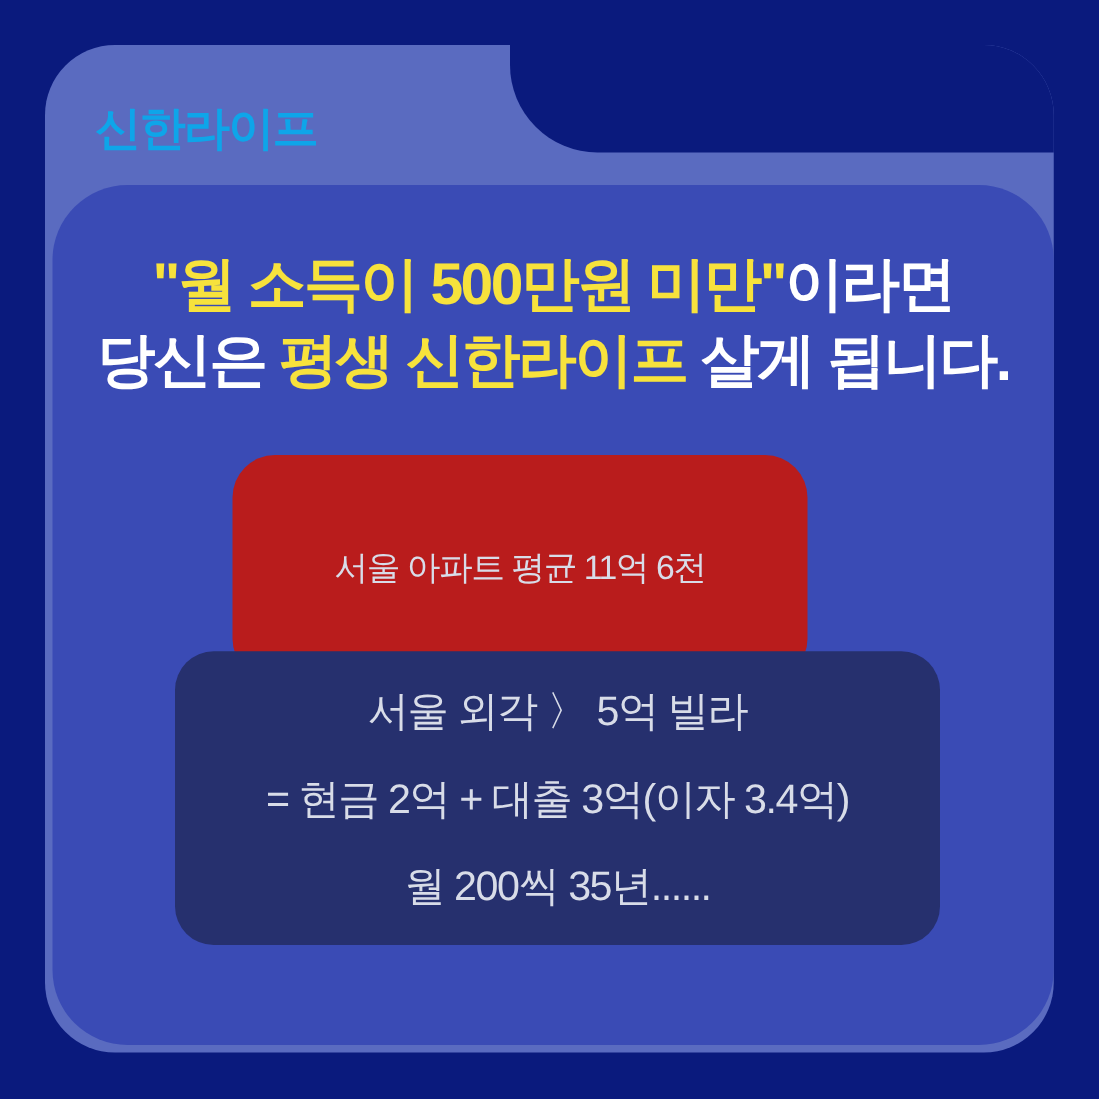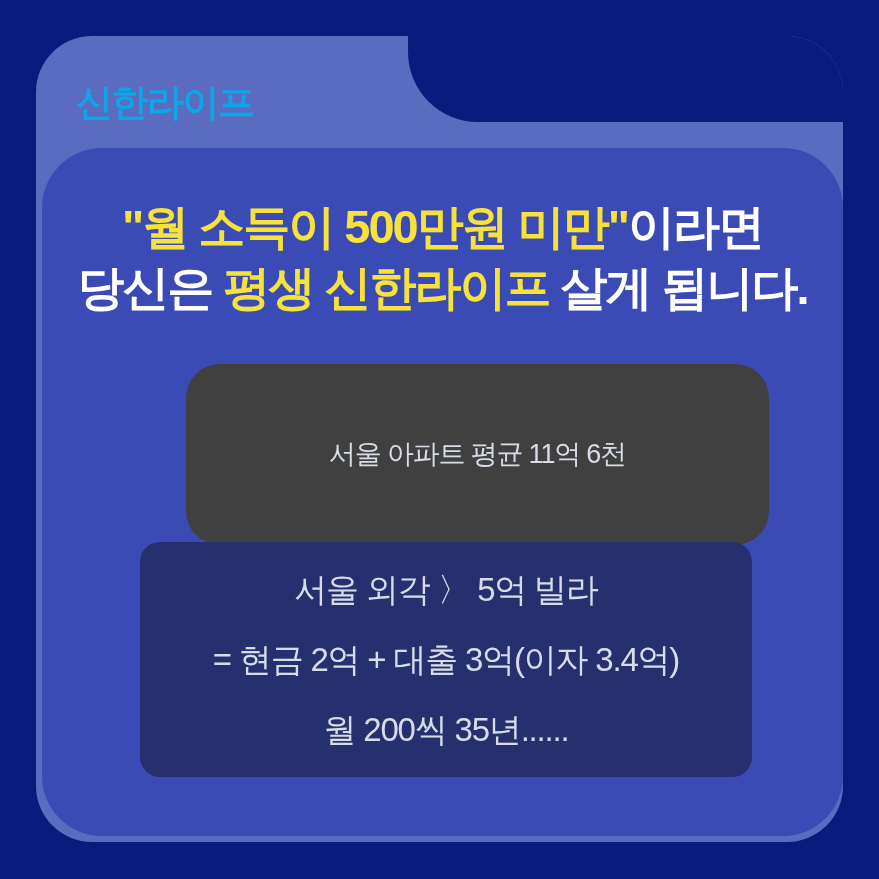--- a/index.html
+++ b/index.html
@@ -89,36 +89,36 @@
     justify-content: center;
     color: #d8dce8;
     letter-spacing: -1.2px;
     white-space: nowrap;
   }
   .info-card .row { display: block; }
 
   .card-apartment {
     left: 186px;
     top: 364px;
-    width: 583px;
+    width: 460px;
     height: 181px;
-    background: #404040;
+    background: #b91c1c;
     border-radius: 34px;
     font-size: 27px;
     line-height: 1.0;
     gap: 27px;
   }
 
   .card-villa {
     left: 140px;
-    top: 542px;
+    top: 521px;
     width: 612px;
     height: 235px;
     background: #26306e;
-    border-radius: 20px;
+    border-radius: 31px;
     font-size: 33px;
     line-height: 1.0;
     gap: 37px;
   }
 </style>
 </head>
 <body>
 
 <div id="canvas">
 

